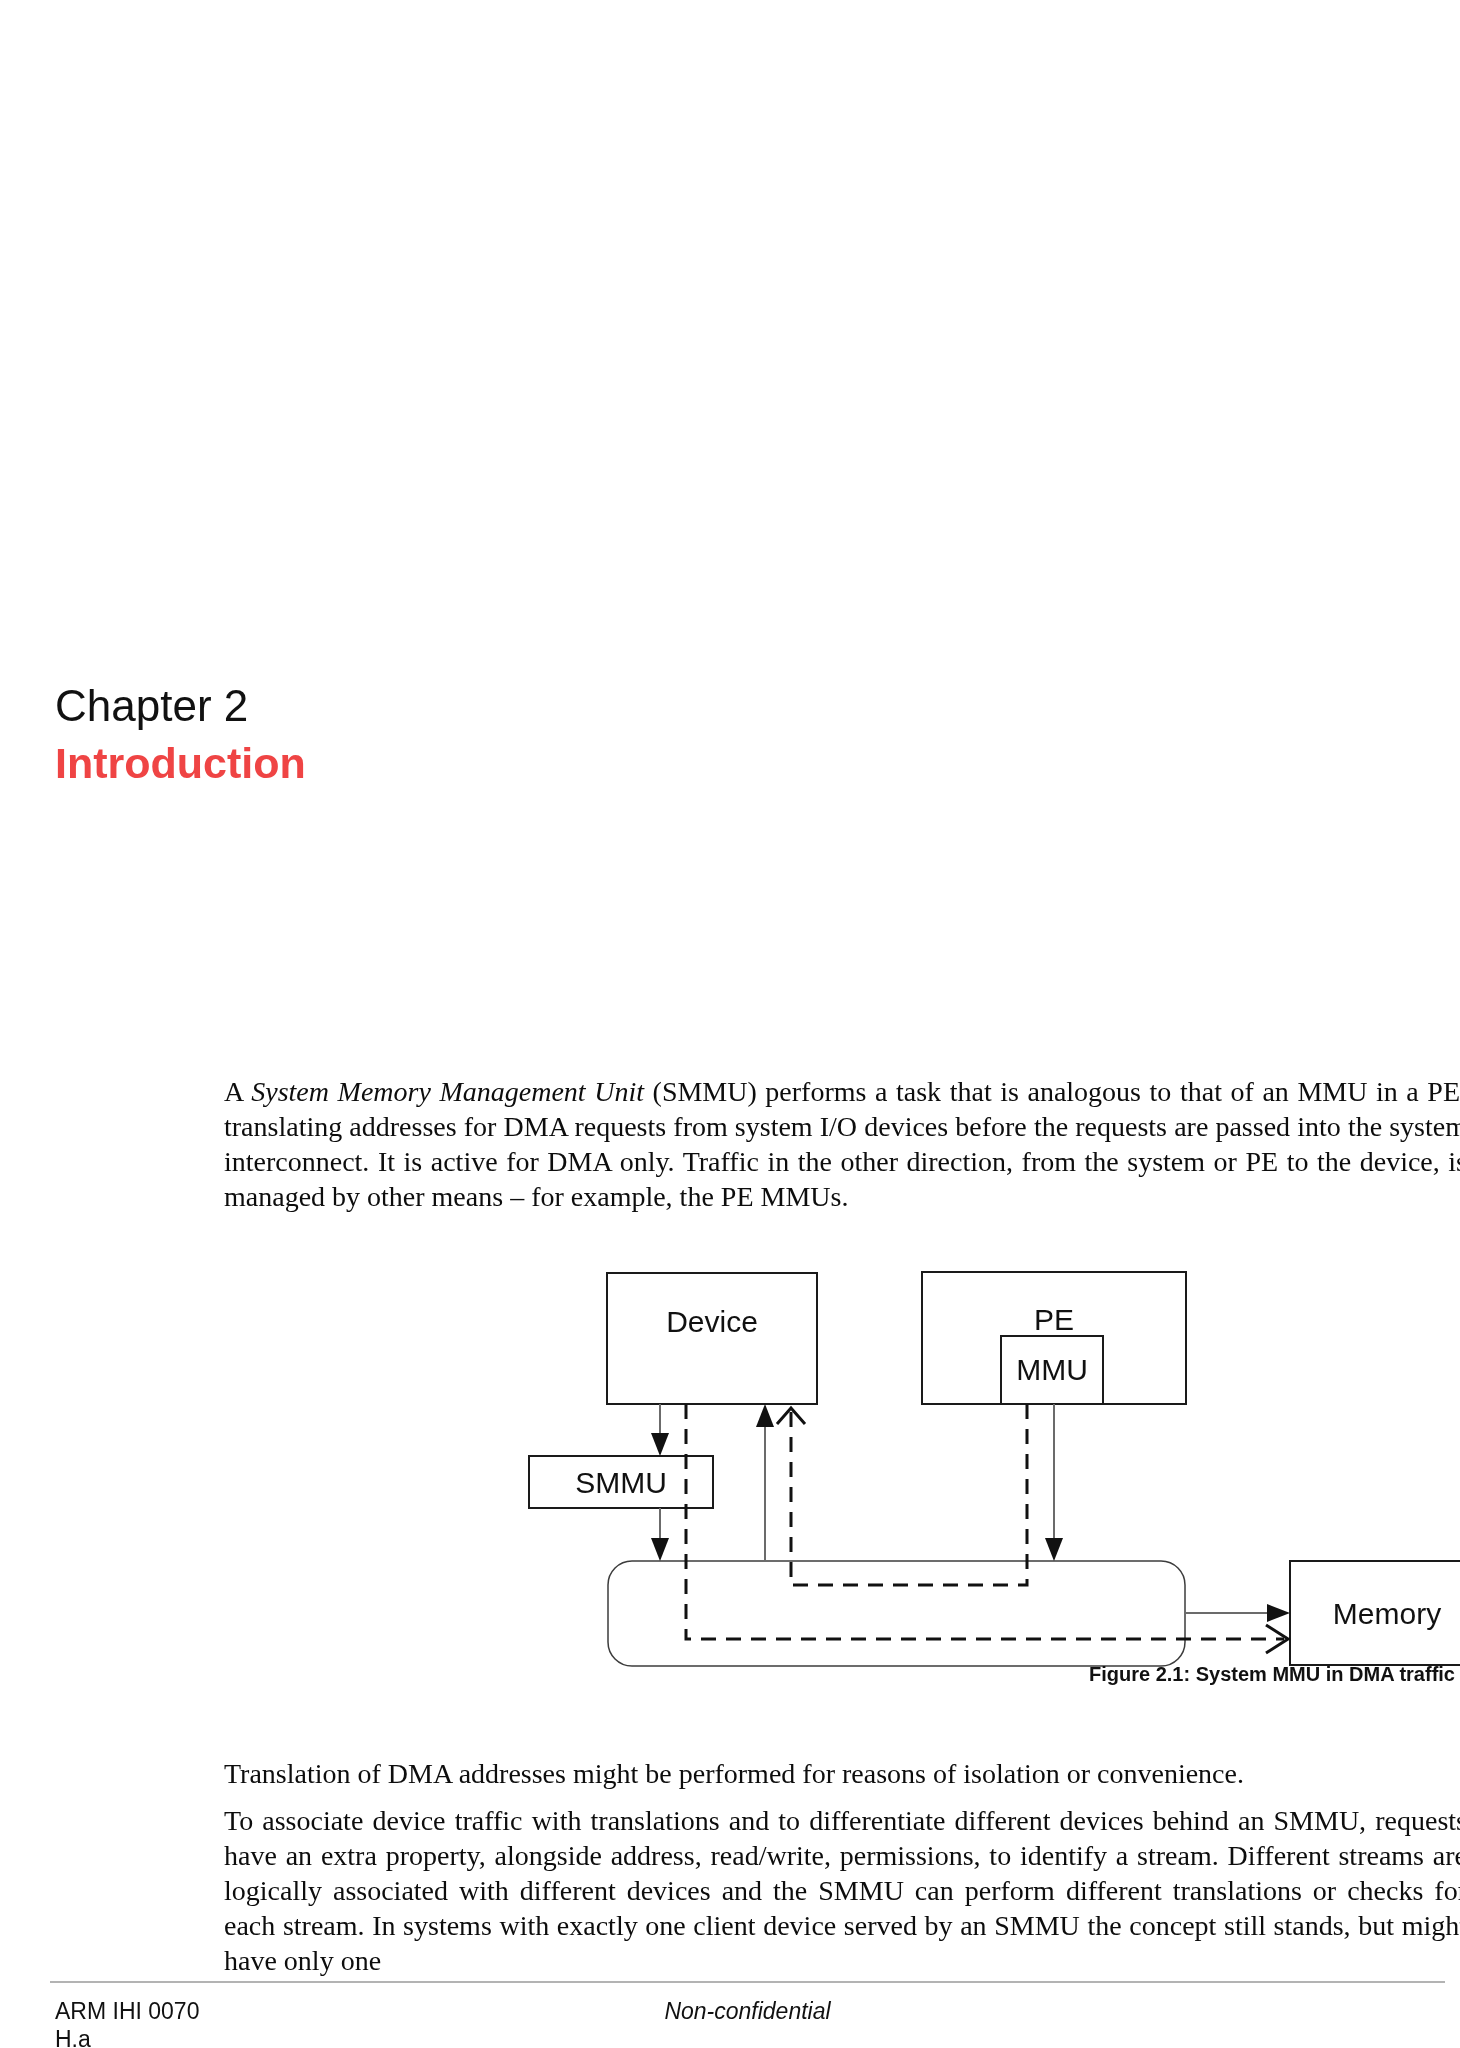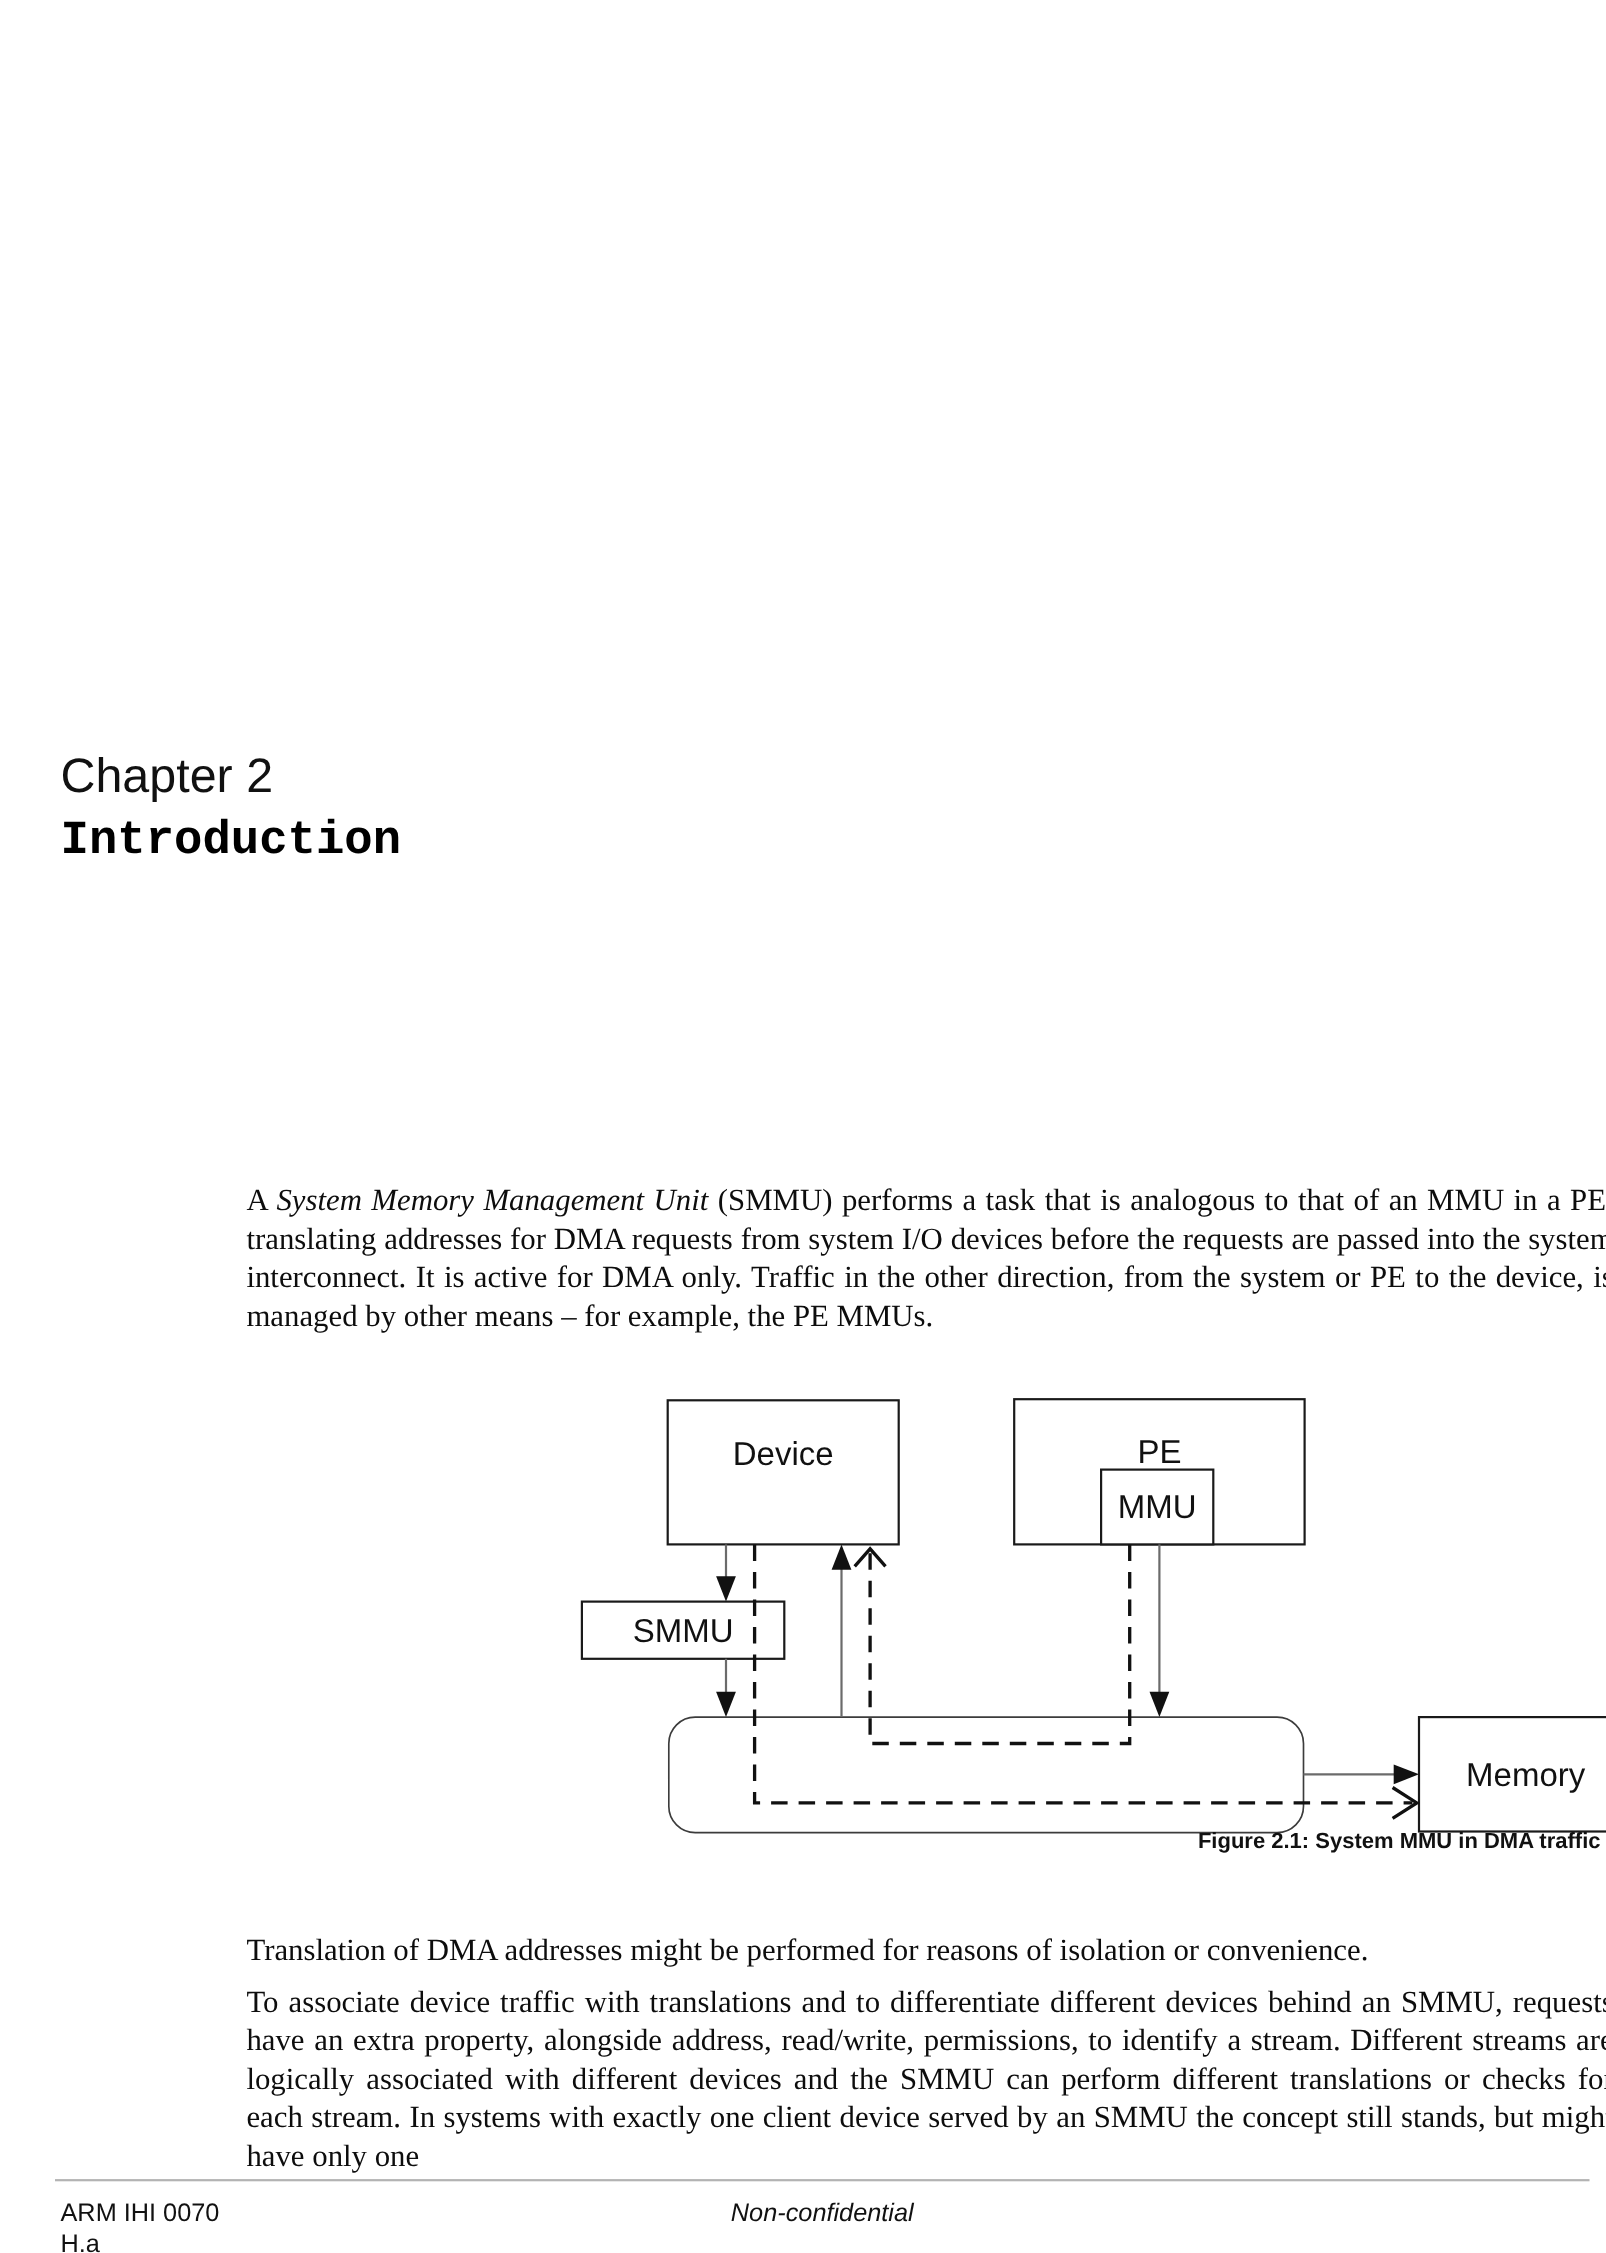--- a/index.html
+++ b/index.html
@@ -1,20 +1,20 @@
 <!DOCTYPE html>
 <html><head>
 <meta charset="utf-8">
 <style>
   html,body{margin:0;padding:0;background:#ffffff;}
   .page{position:relative;width:1460px;height:2048px;background:#ffffff;overflow:hidden;
         font-family:"Liberation Serif",serif;color:#111;padding-left:41px;}
   .abs{position:absolute;}
   .chapter-num{left:55px;top:681px;font-family:"Liberation Sans",sans-serif;font-size:44px;color:#111;}
-  .chapter-title{left:55px;top:739px;font-family:Liberation Mono, monospace;font-size:43px;font-weight:bold;color:#000000;}
+  .chapter-title{left:55px;top:739px;font-family:Liberation Sans, sans-serif;font-size:43px;font-weight:bold;color:#ef4444;}
   .body-par{left:224px;width:1243px;font-size:28px;line-height:35px;text-align:justify;color:#0d0d0d;}
   .par1{top:1074px;}
   .par2{top:1756px;text-align:left;}
   .par3{top:1803px;font-family:Liberation Serif, serif;}
   .fig-wrap{left:0;top:1262px;width:1460px;height:470px;margin-left:44px;}
   .fig-caption{left:212px;top:1663px;width:1243px;text-align:right;
                font-family:"Liberation Sans",sans-serif;font-weight:bold;font-size:20px;color:#111;}
   .footer-rule{left:50px;top:1981px;width:1395px;height:2px;background:#b3b3b3;}
   .footer-left{left:55px;top:1997px;font-family:"Liberation Sans",sans-serif;font-size:23px;line-height:28px;color:#111;}
   .footer-center{left:50px;top:1997px;width:1395px;text-align:center;

